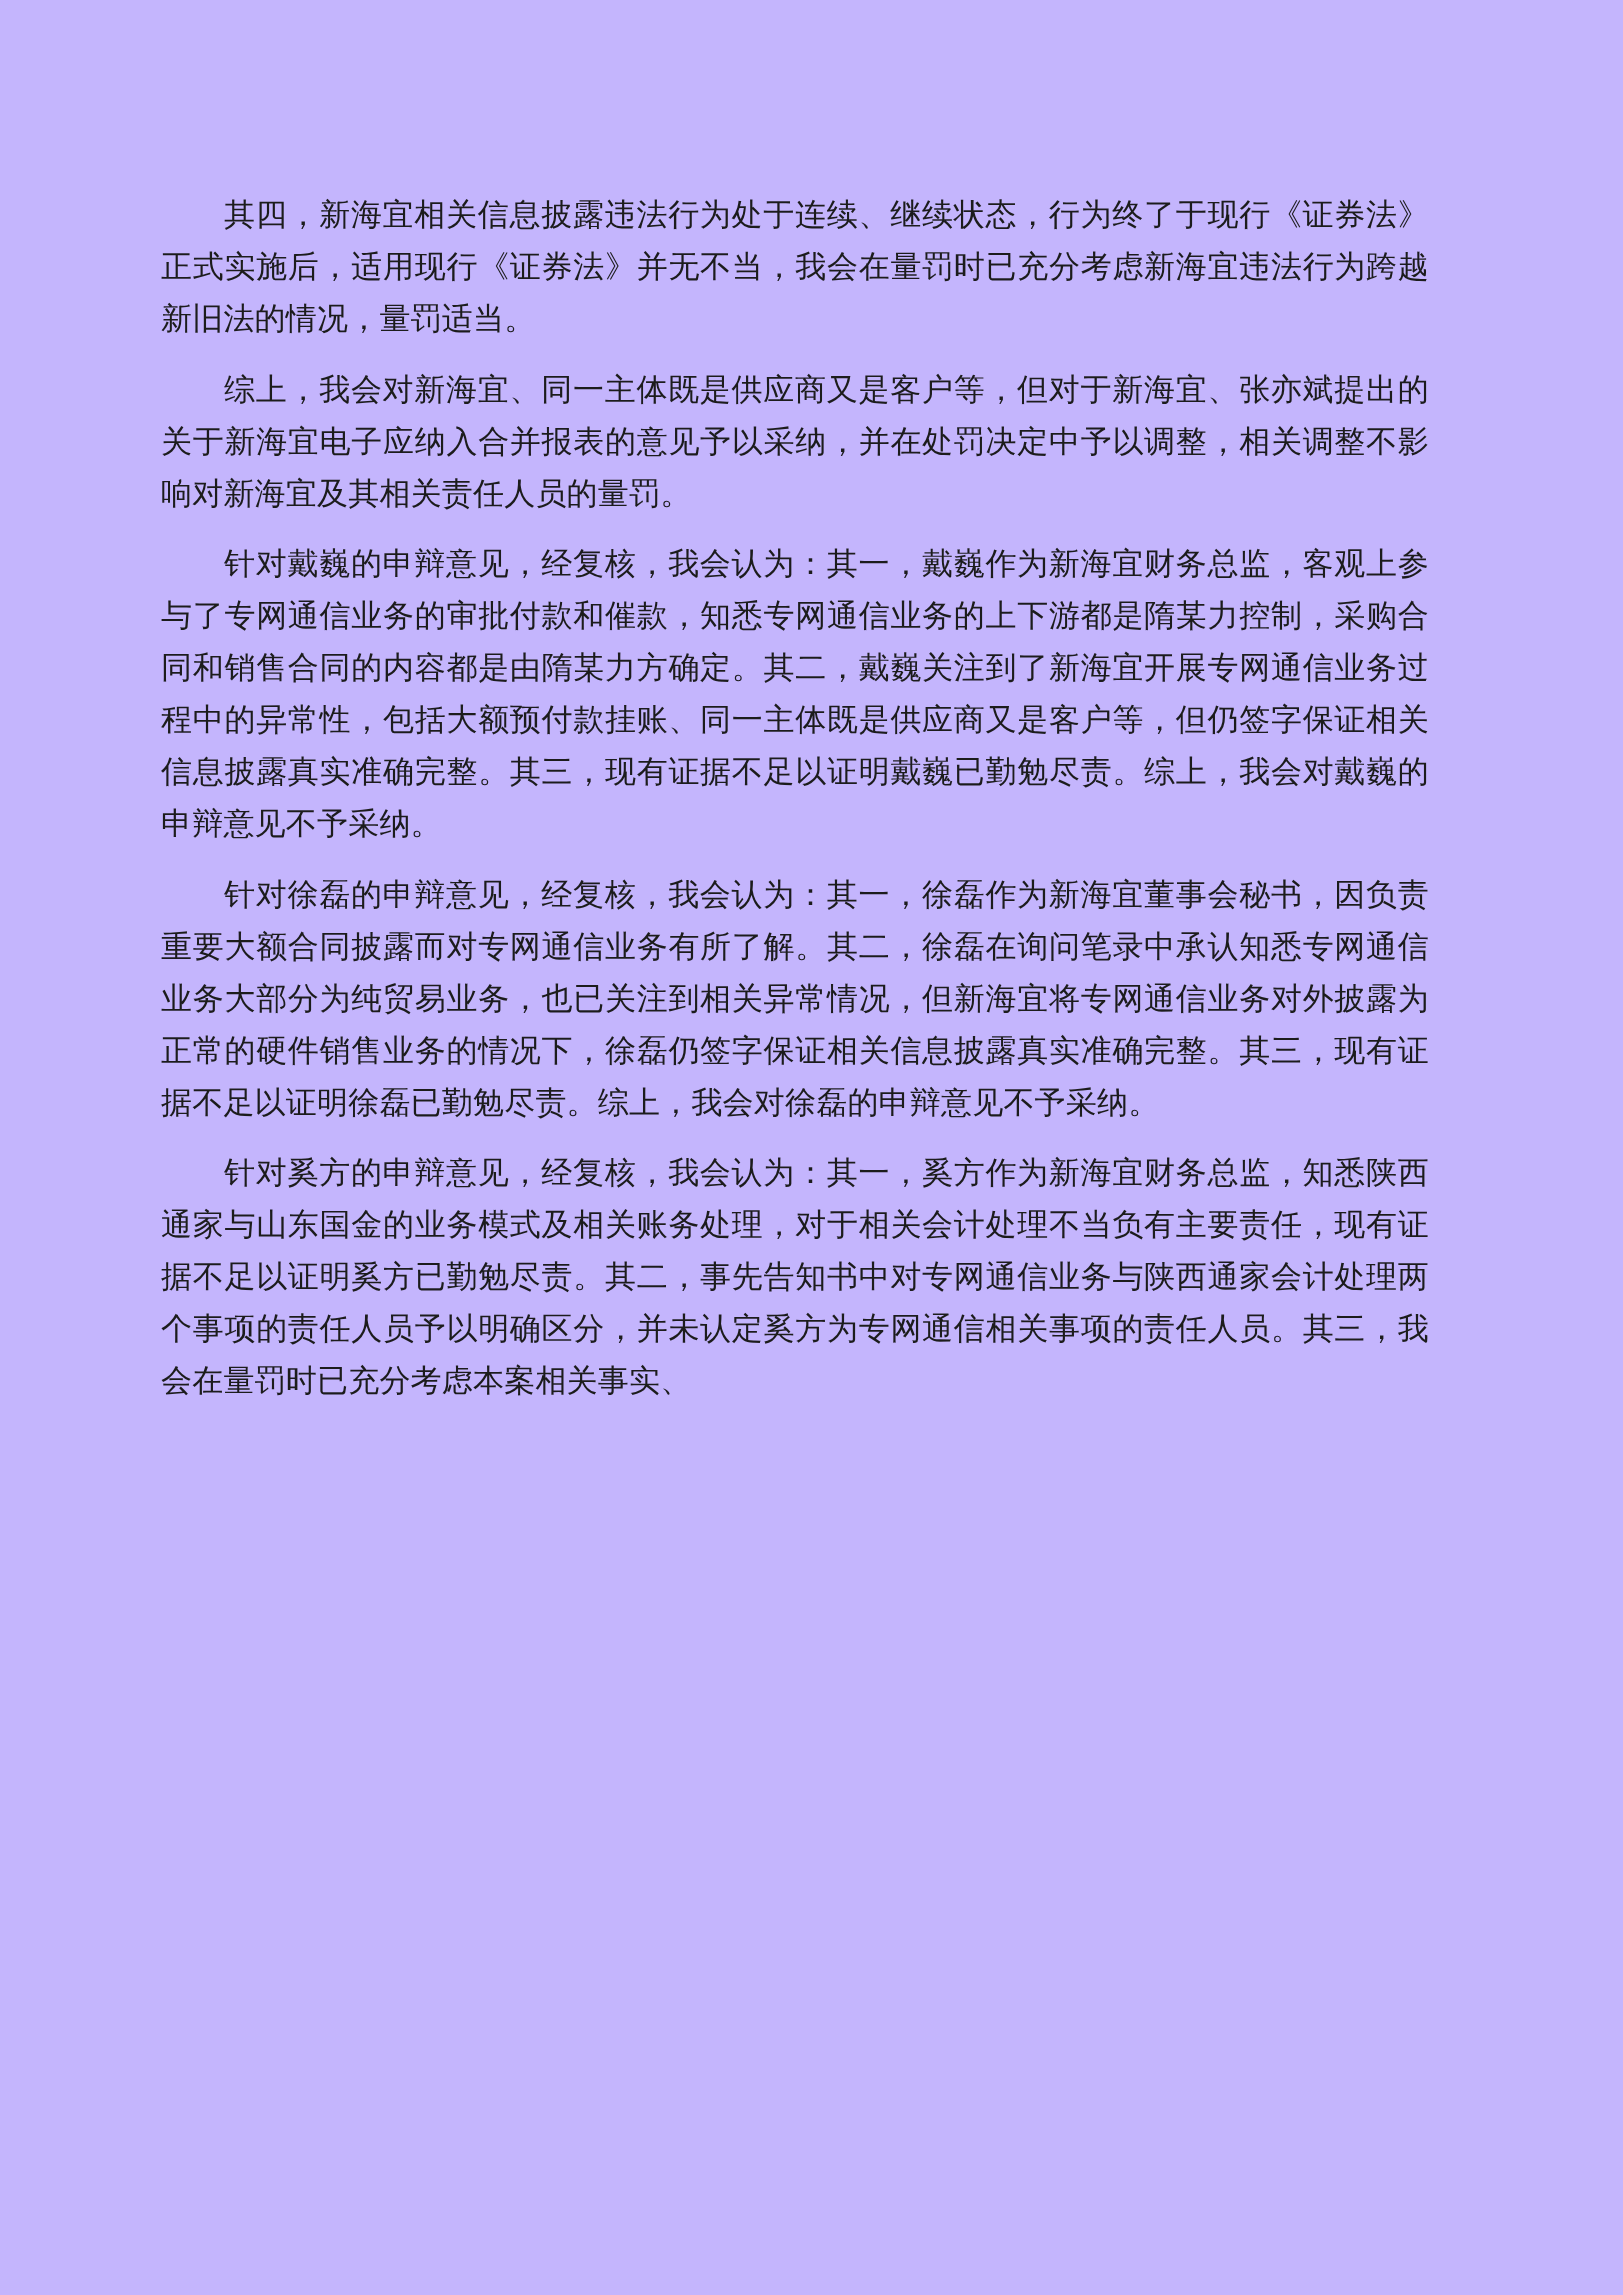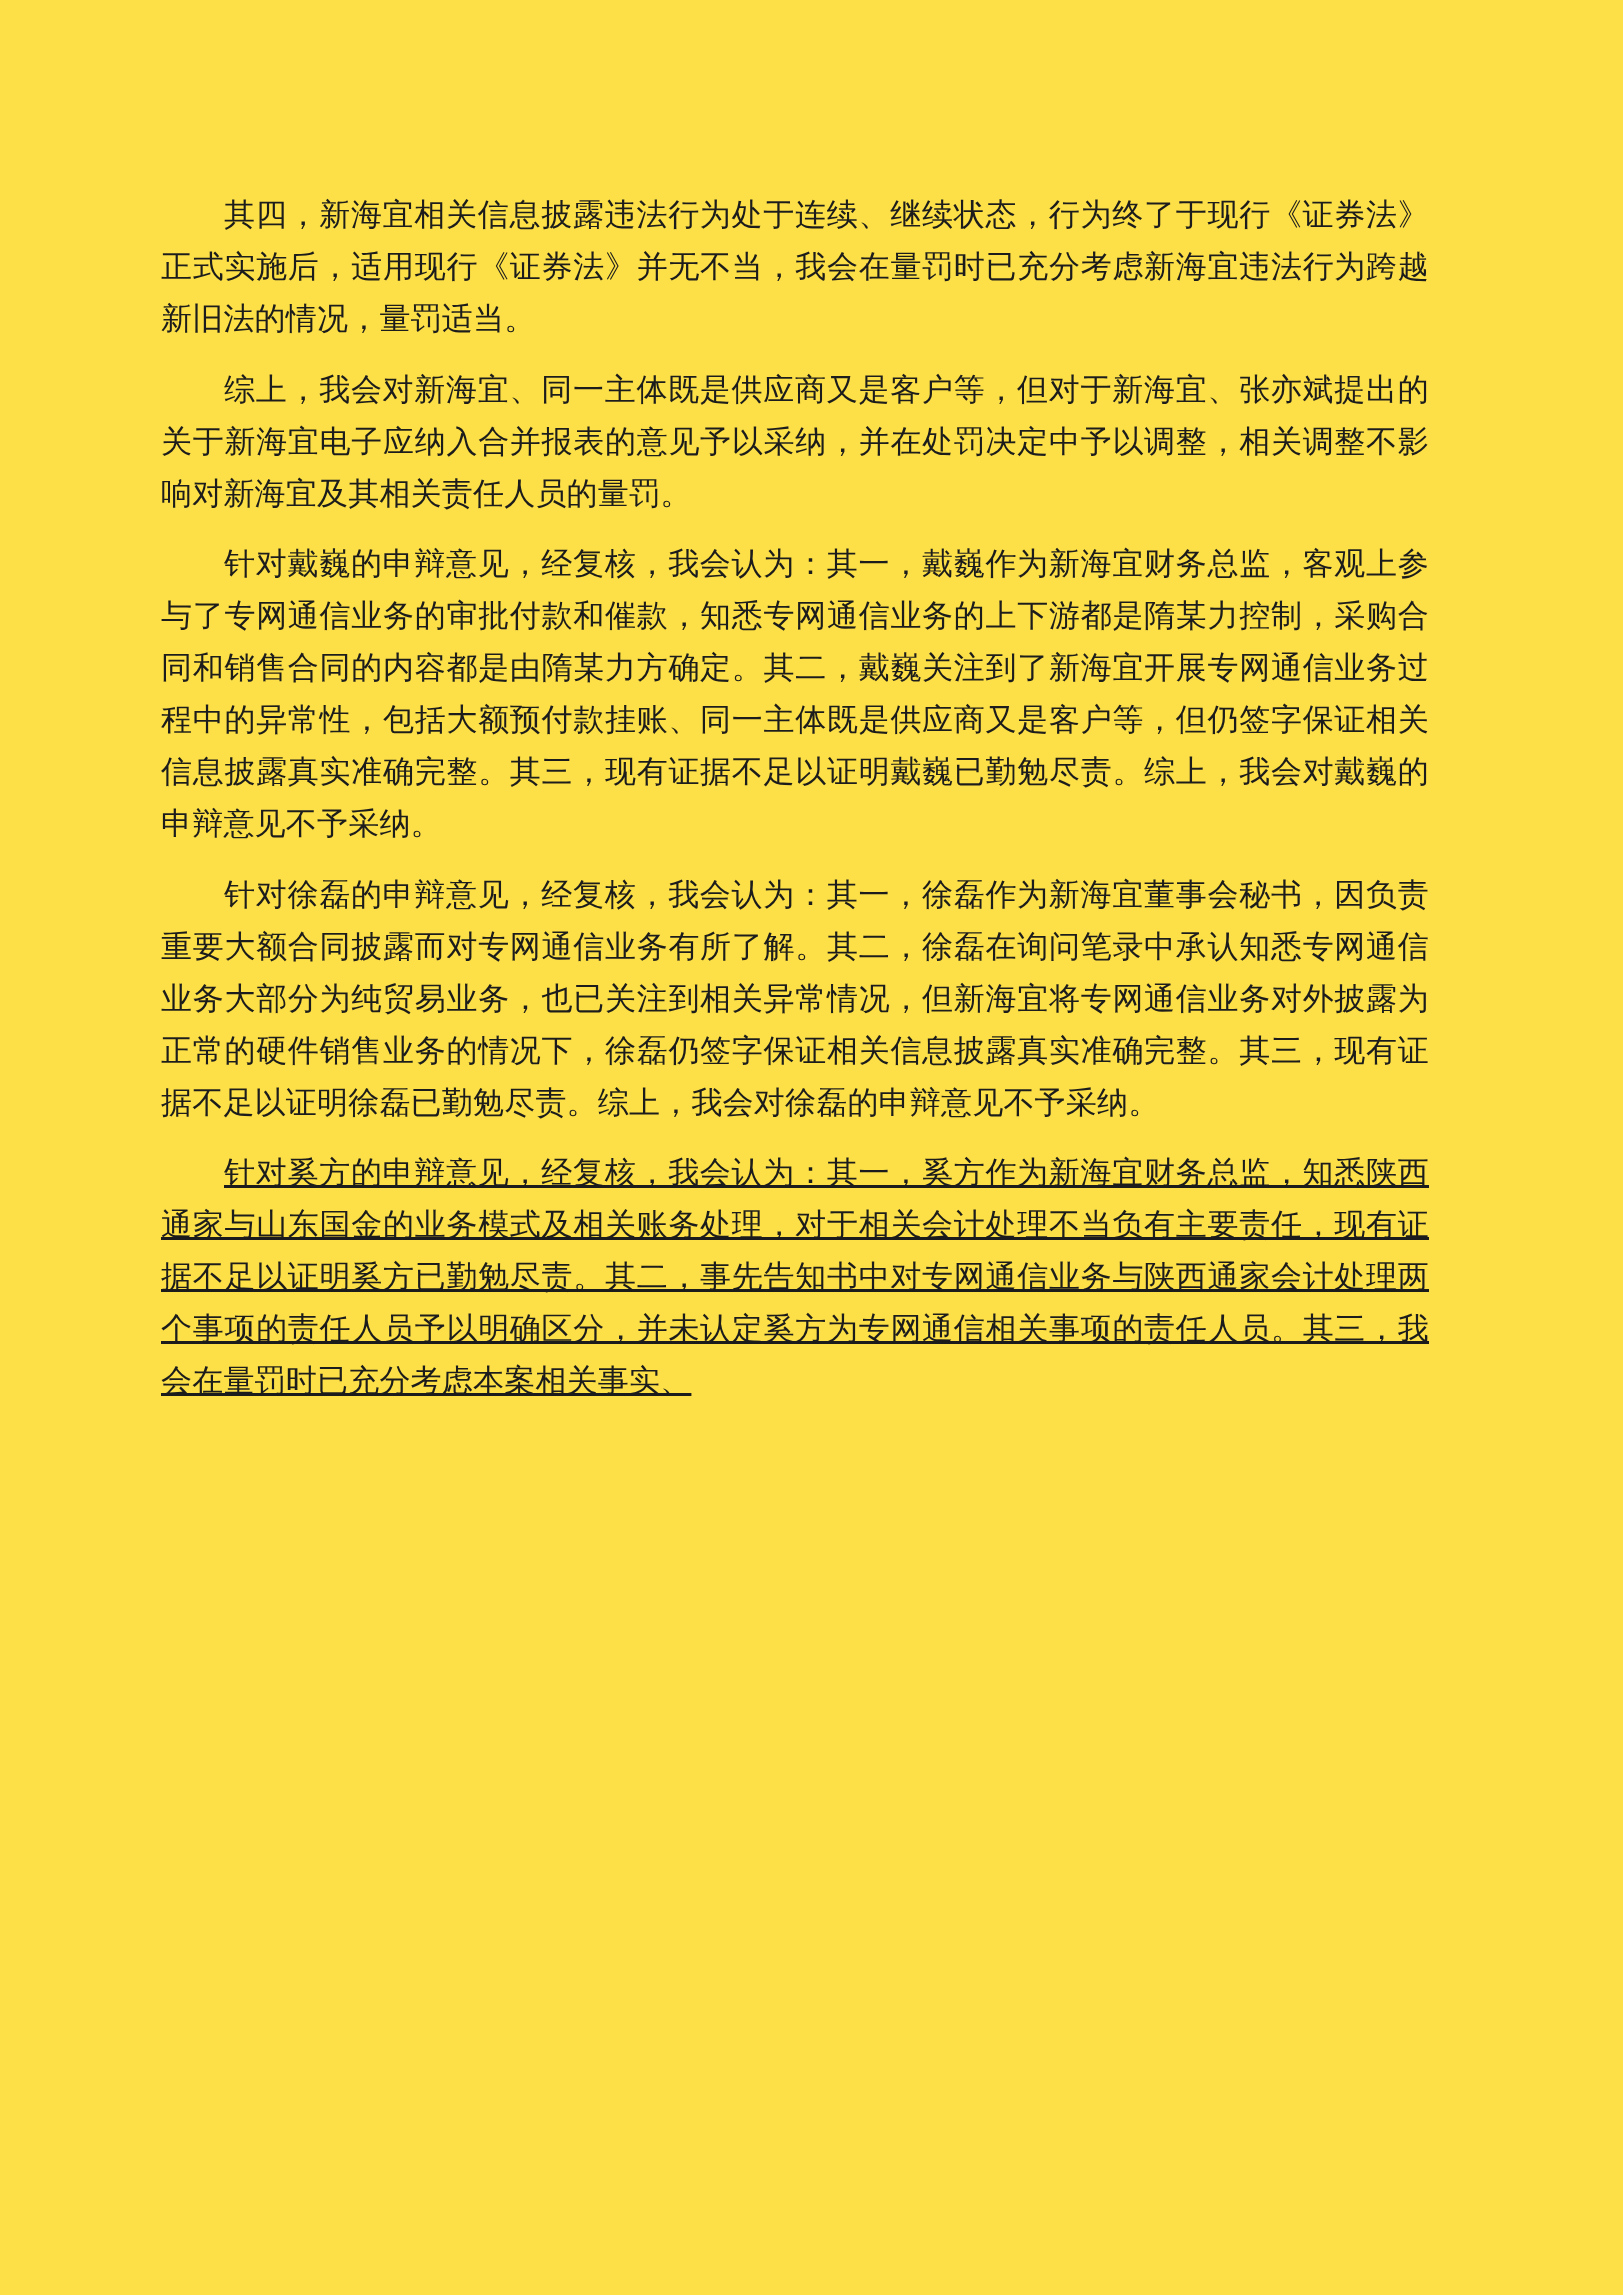--- a/index.html
+++ b/index.html
@@ -11,21 +11,21 @@
     width: 1623px;
     height: 2295px;
     font-family: "DejaVu Serif", "Liberation Serif", serif;
     color: #1c1c1c;
     -webkit-font-smoothing: antialiased;
   }
   #page {
     position: relative;
     width: 1623px;
     height: 2295px;
-    background: #fde047;
+    background: #c4b5fd;
     overflow: hidden;
   }
   #page-body {
     position: absolute;
     left: 161px;
     top: 188px;
     width: 1268px;
   }
   p.para {
     margin: 0 0 18.6px 0;
@@ -34,21 +34,20 @@
     text-indent: 63px;
     text-align: justify;
     text-justify: inter-ideograph;
     letter-spacing: 0.2px;
     color: #1c1c1c;
     word-break: break-all;
     font-weight: 400;
   }
   p.para:last-child {
     margin-bottom: 15px;
-    text-decoration: underline;
   }
 </style>
 </head>
 <body>
 
 <div id="page">
   <div id="page-body">
     <p class="para">其四，新海宜相关信息披露违法行为处于连续、继续状态，行为终了于现行《证券法》正式实施后，适用现行《证券法》并无不当，我会在量罚时已充分考虑新海宜违法行为跨越新旧法的情况，量罚适当。</p>
     <p class="para">综上，我会对新海宜、同一主体既是供应商又是客户等，但对于新海宜、张亦斌提出的关于新海宜电子应纳入合并报表的意见予以采纳，并在处罚决定中予以调整，相关调整不影响对新海宜及其相关责任人员的量罚。</p>
     <p class="para">针对戴巍的申辩意见，经复核，我会认为：其一，戴巍作为新海宜财务总监，客观上参与了专网通信业务的审批付款和催款，知悉专网通信业务的上下游都是隋某力控制，采购合同和销售合同的内容都是由隋某力方确定。其二，戴巍关注到了新海宜开展专网通信业务过程中的异常性，包括大额预付款挂账、同一主体既是供应商又是客户等，但仍签字保证相关信息披露真实准确完整。其三，现有证据不足以证明戴巍已勤勉尽责。综上，我会对戴巍的申辩意见不予采纳。</p>

